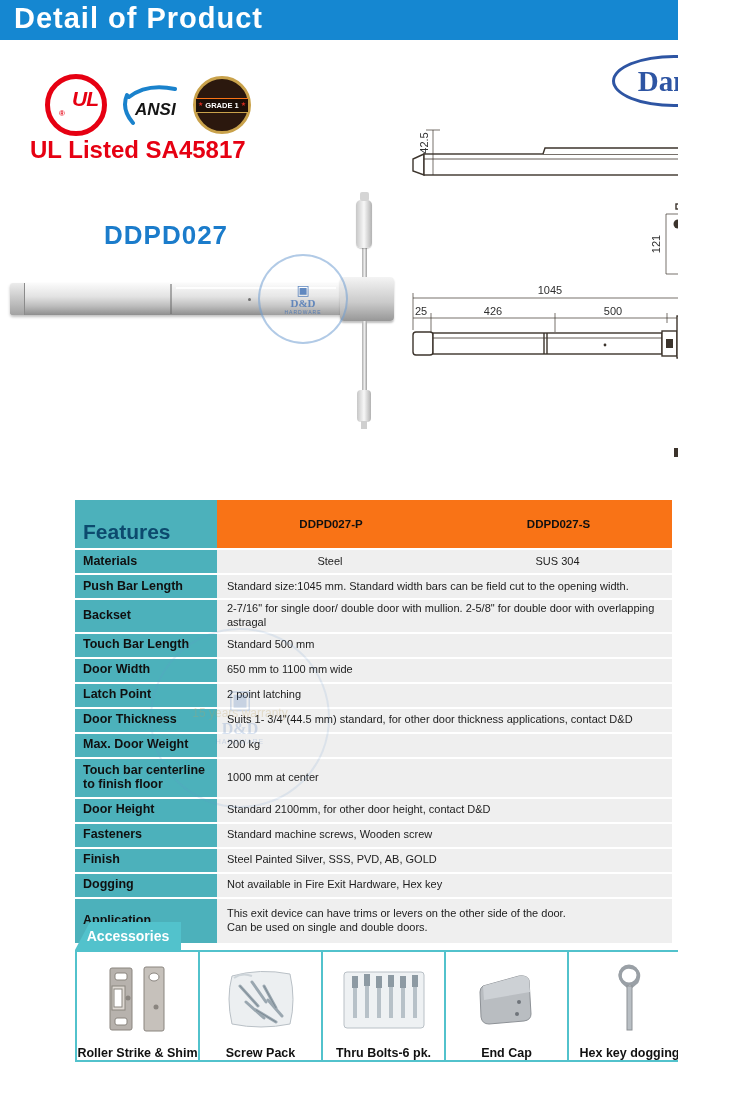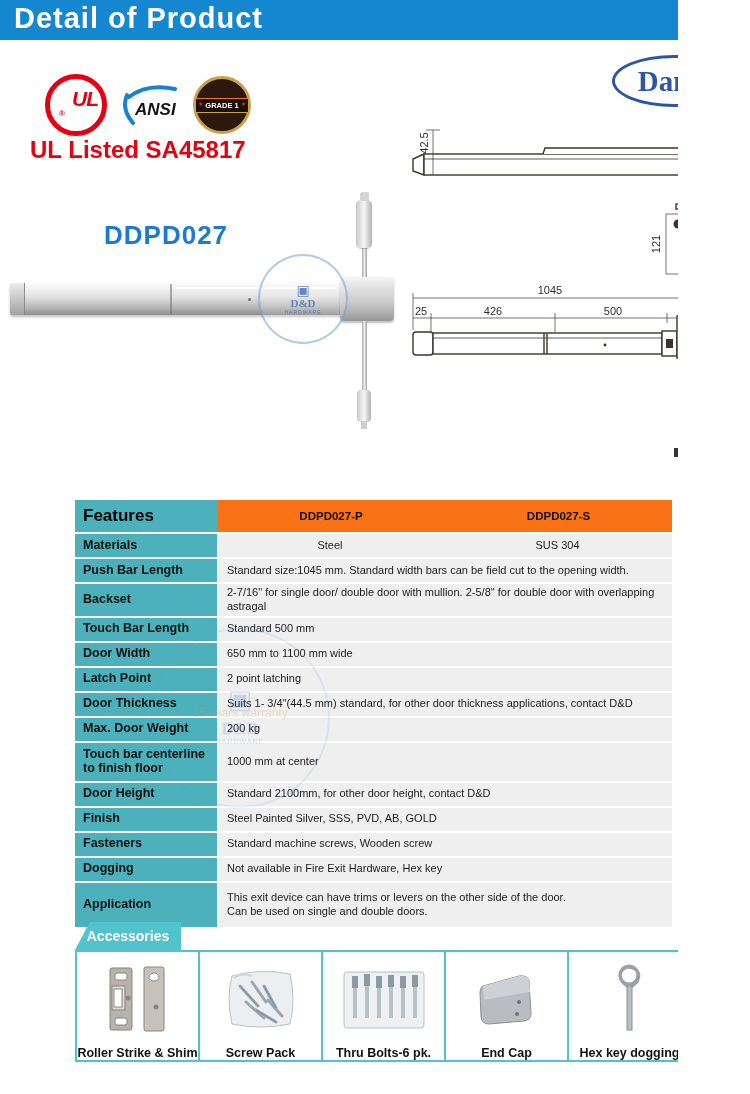--- a/index.html
+++ b/index.html
@@ -39,21 +39,21 @@
   .wm-name{font-family:"Liberation Serif",serif;font-weight:bold;}
   .wm-tag{color:rgba(190,160,90,.9);}
   .wm-sub{letter-spacing:1px;}
 
   
   .feat-table{position:absolute;left:75px;top:498px;width:597px;border-collapse:separate;border-spacing:0 2px;table-layout:fixed;}
   .feat-table td{vertical-align:middle;}
   td.lbl{background:#4cb1bb;color:#101010;font-weight:bold;font-size:12.5px;padding:2px 4px 2px 8px;line-height:1.1;}
   td.val{background:#efefef;color:#1c1c1c;font-size:11px;padding:2px 6px 2px 10px;line-height:1.25;margin-top:36px;}
   td.valc{text-align:center;padding-left:4px;}
-  td.hdr-feat{background:#4cb1bb;color:#000000;font-weight:bold;font-size:17px;padding:2px 4px 2px 8px;}
+  td.hdr-feat{background:#4cb1bb;color:#0c4a6e;font-weight:bold;font-size:21px;padding:18px 4px 2px 8px;}
   td.hdr-col{background:#f97316;color:#101010;font-weight:bold;font-size:11.5px;text-align:center;}
   tr.r-hdr td{height:28px;}
   tr.r-std td{height:19px;}
   tr.r-2l td{height:34px;}
   tr.r-app td{height:40px;}
 
   
   .acc-tab{position:absolute;left:75px;top:922px;width:106px;height:28px;background:#52c2cc;color:#ffffff;
            font-size:14px;font-weight:bold;display:flex;align-items:center;justify-content:center;
            clip-path:polygon(14% 0,100% 0,100% 100%,0 100%);}
@@ -277,26 +277,26 @@
     </tr>
     <tr class="r-2l">
       <td class="lbl">Touch bar centerline to finish floor</td>
       <td class="val" colspan="2">1000 mm at center</td>
     </tr>
     <tr class="r-std">
       <td class="lbl">Door Height</td>
       <td class="val" colspan="2">Standard 2100mm, for other door height,  contact D&amp;D</td>
     </tr>
     <tr class="r-std">
+      <td class="lbl">Fasteners</td>
+      <td class="val" colspan="2">Standard machine screws, Wooden screw</td>
+    </tr>
+    <tr class="r-std">
       <td class="lbl">Finish</td>
       <td class="val" colspan="2">Steel Painted Silver, SSS, PVD, AB, GOLD</td>
-    </tr>
-    <tr class="r-std">
-      <td class="lbl">Fasteners</td>
-      <td class="val" colspan="2">Standard machine screws, Wooden screw</td>
     </tr>
     <tr class="r-std">
       <td class="lbl">Dogging</td>
       <td class="val" colspan="2">Not available in Fire Exit Hardware, Hex key</td>
     </tr>
     <tr class="r-app">
       <td class="lbl">Application</td>
       <td class="val" colspan="2">
         <span style="display:block">This exit device can have trims or levers on the other side of the door.</span>
         <span style="display:block">Can be used on single and double doors.</span>

